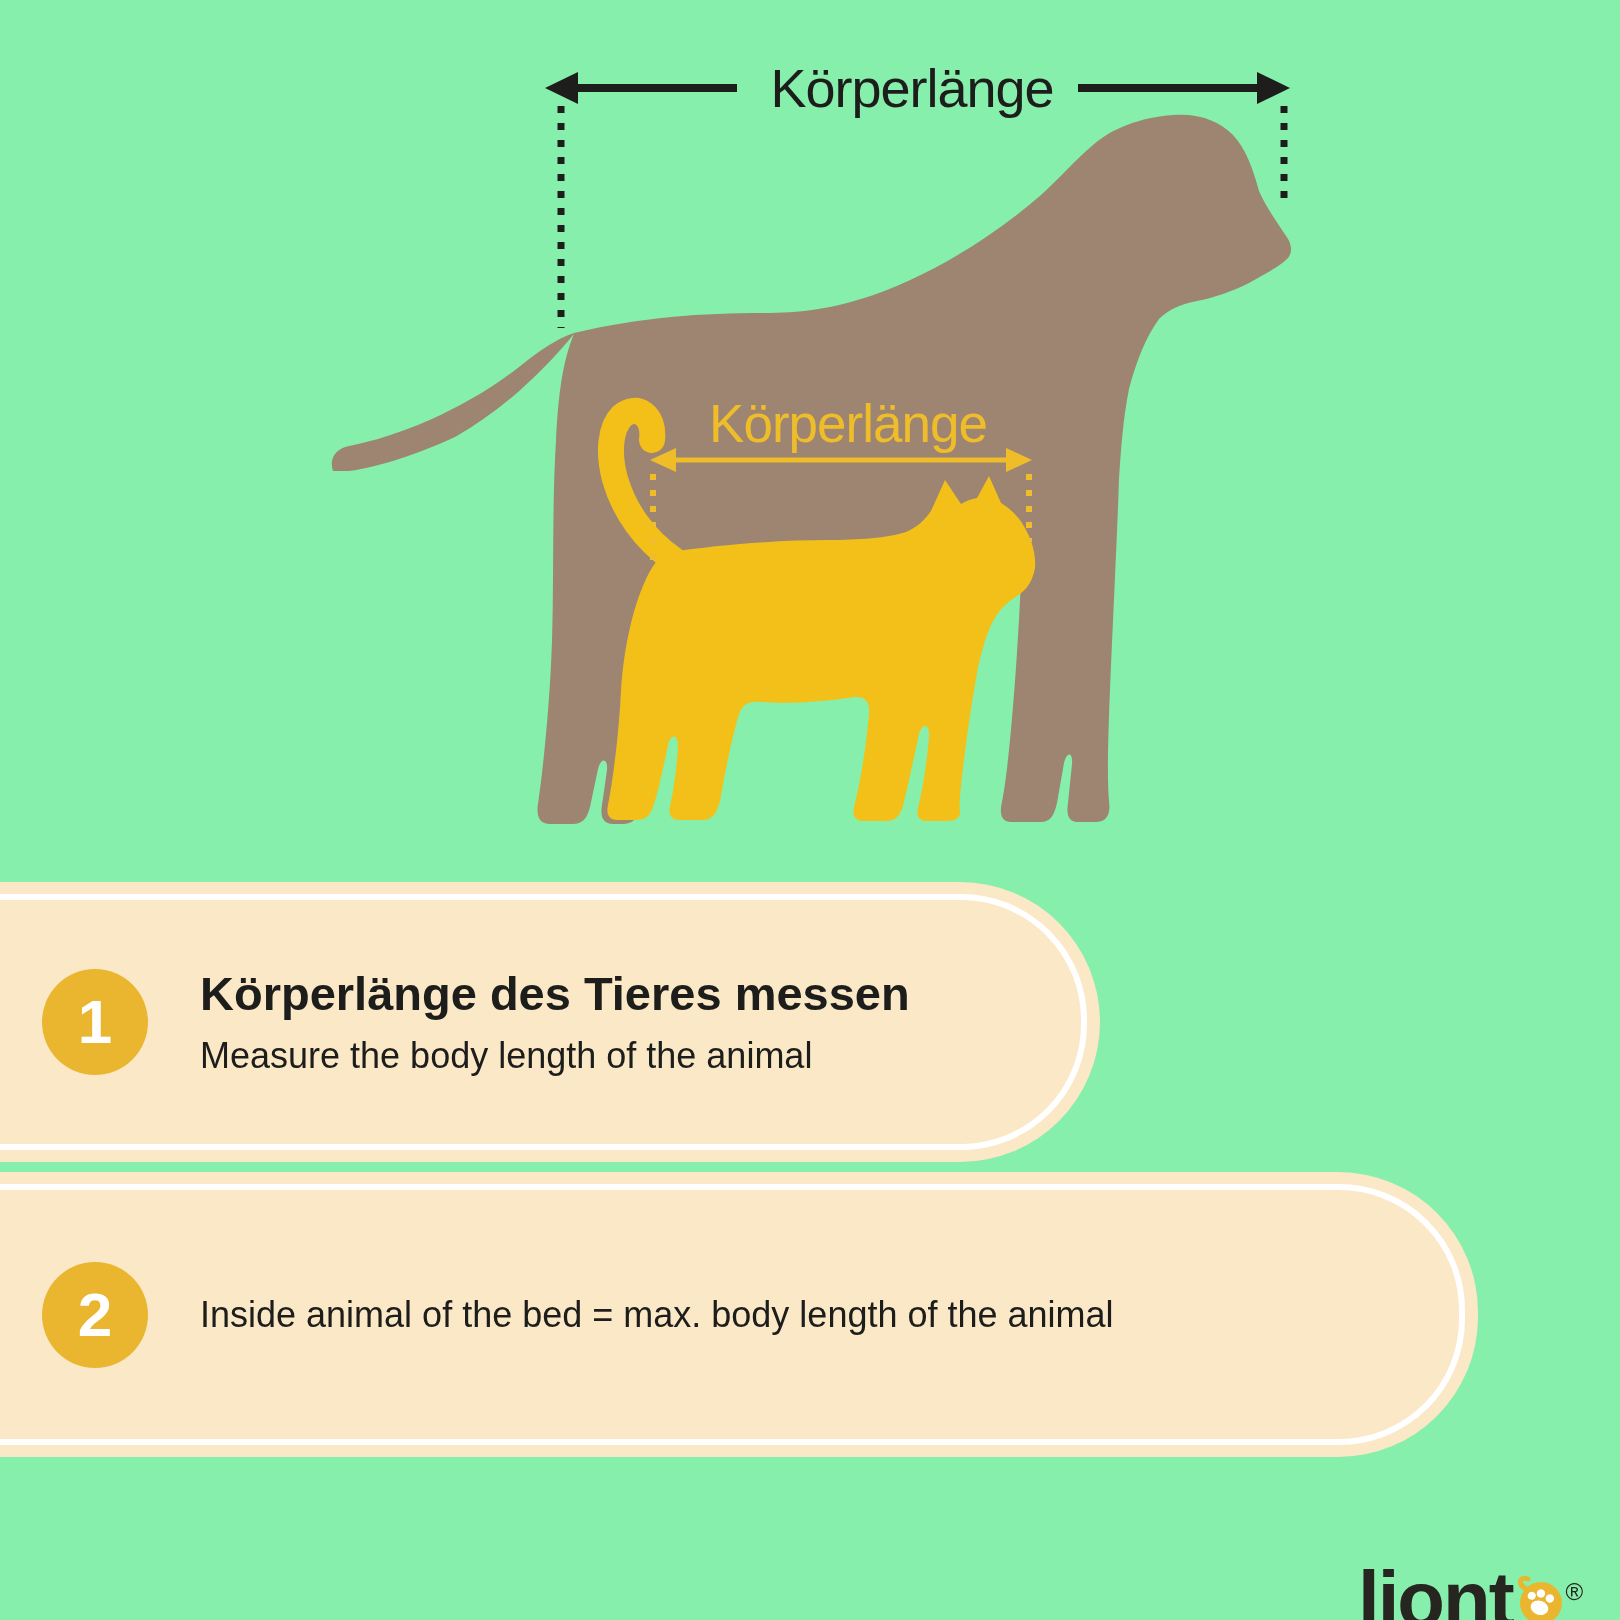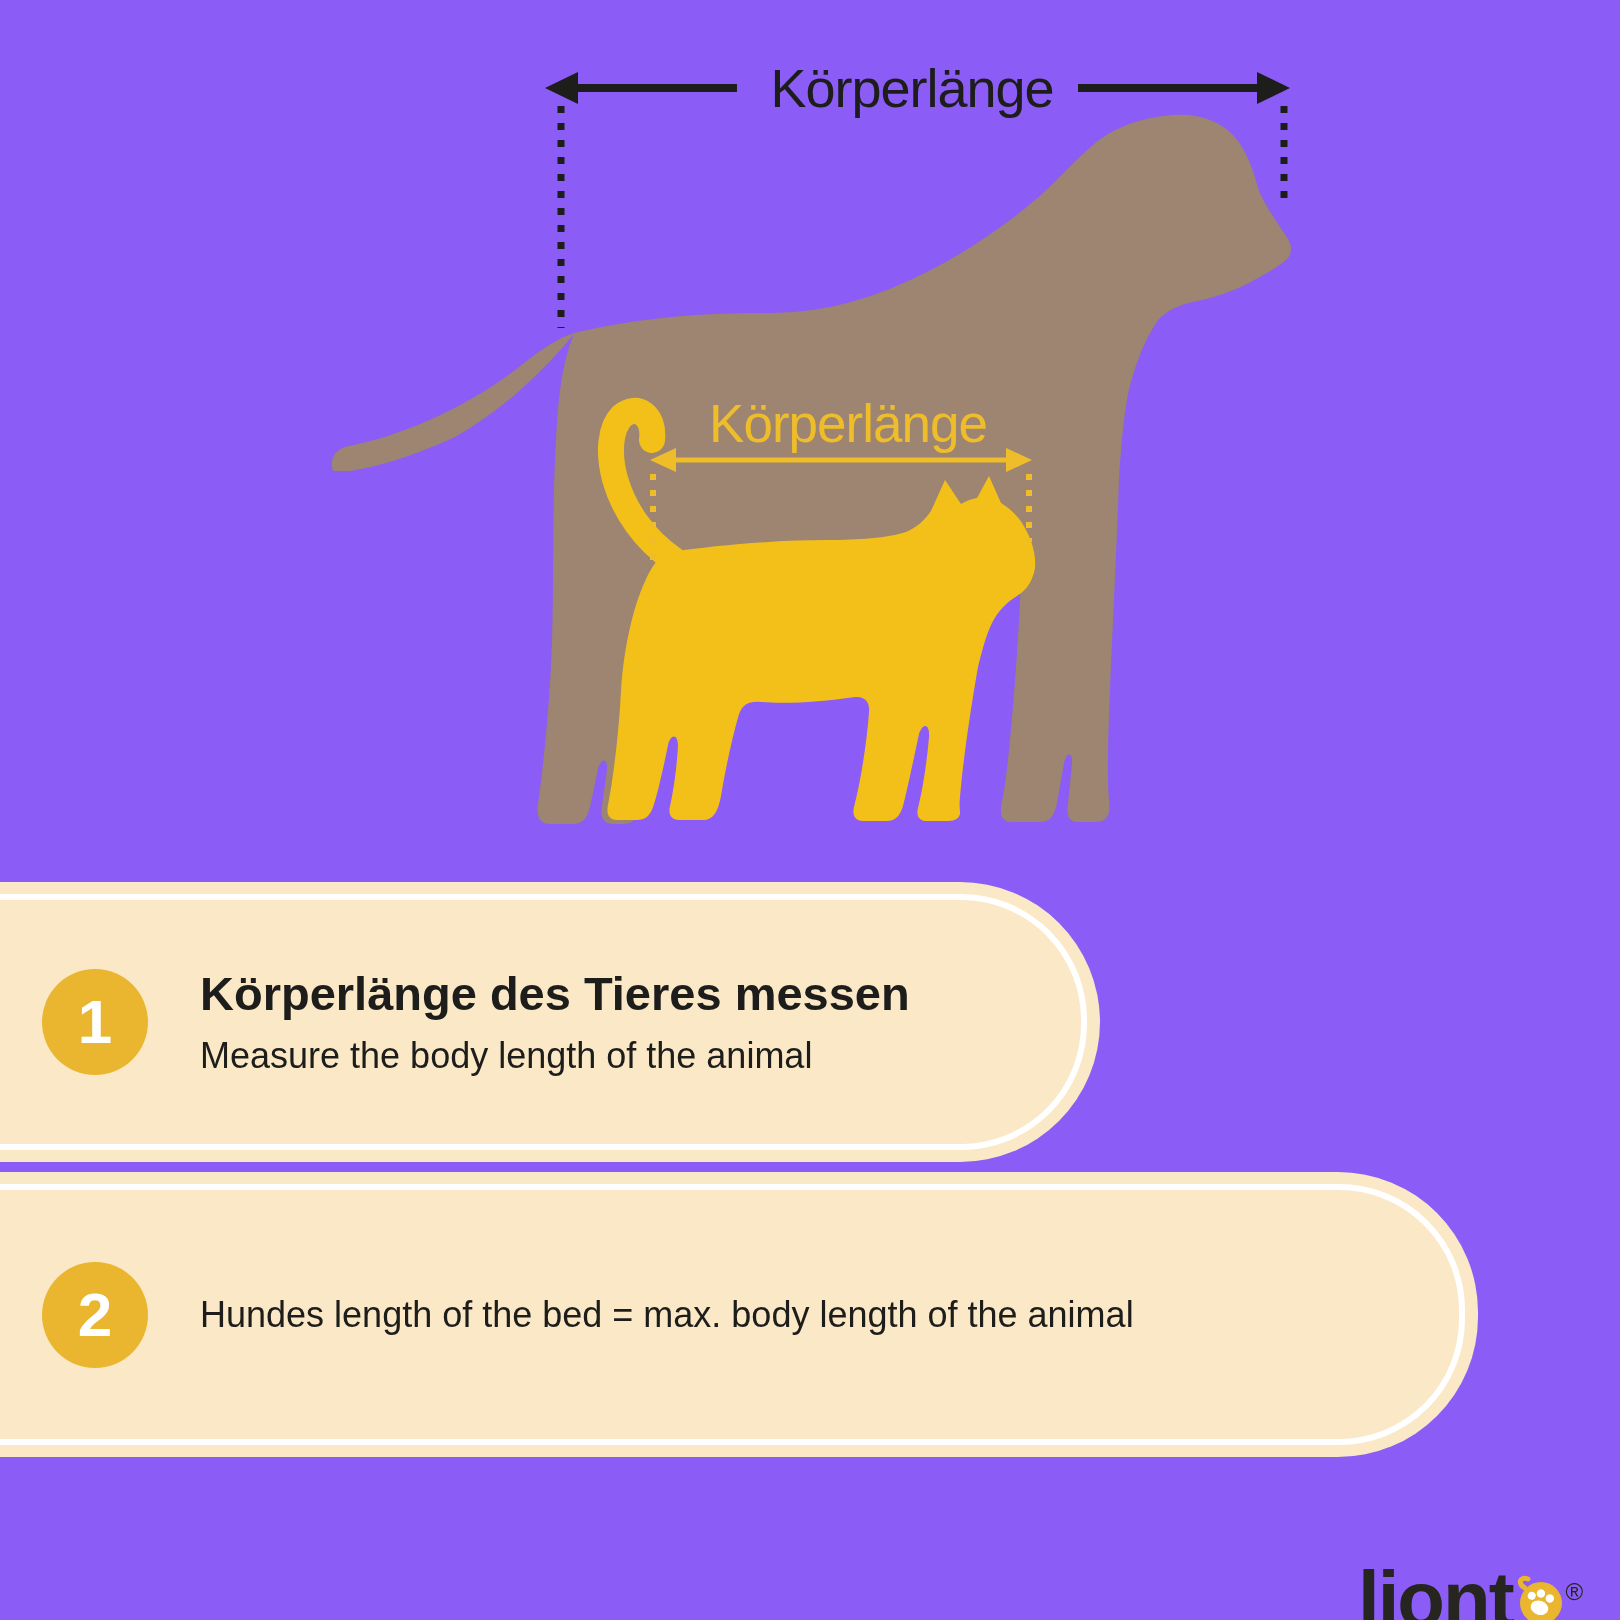--- a/index.html
+++ b/index.html
@@ -1,20 +1,20 @@
 <!DOCTYPE html>
 <html><head>
 <meta charset="utf-8">
 <style>
   html, body { margin: 0; padding: 0; background: #ffffff; }
   .canvas {
     position: relative;
     width: 1620px;
     height: 1620px;
-    background: #8b5cf6;
+    background: #86efac;
     overflow: hidden;
     font-family: "Liberation Sans", sans-serif;
     color: #1d1d1b;
   }
   .diagram-svg {
     position: absolute;
     top: 0; left: 0;
     width: 1620px; height: 870px;
   }
   .svg-label-black {
@@ -246,21 +246,21 @@
       <div class="step-subtitle">Measure the body length of the animal</div>
     </div>
   </div>
 
   <div class="step-box step-box-2">
     <div class="step-inner"></div>
     <div class="step-circle">
       <span class="step-number">2</span>
     </div>
     <div class="step-content">
-      <div class="step-subtitle">Hundes length of the bed = max. body length of the animal</div>
+      <div class="step-subtitle">Inside animal of the bed = max. body length of the animal</div>
     </div>
   </div>
 
   <div class="logo">
     <span class="logo-text">liont</span>
     <svg class="logo-o" viewBox="0 0 48 50">
       <path d="M 9 13 C 2 9 3 1 12 4" fill="none" stroke="#eab62f" stroke-width="5" stroke-linecap="round"></path>
       <circle cx="25" cy="28" r="21" fill="#eab62f"></circle>
       <g transform="rotate(18 25 28)" fill="#ffffff">
         <ellipse cx="25" cy="33" rx="9" ry="7"></ellipse>

